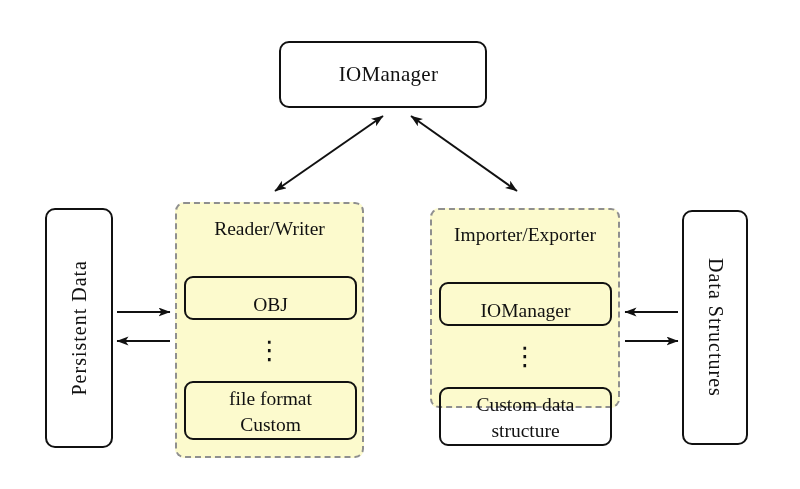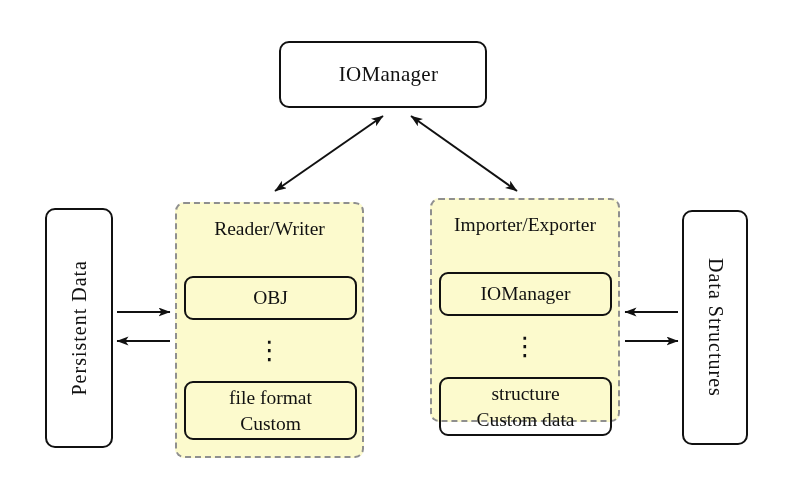--- a/index.html
+++ b/index.html
@@ -48,42 +48,42 @@
   }
 
   .panel {
     position: absolute;
     background: #FCFACD;
     border: 2px dashed #8F8F8F;
     border-radius: 9px;
     box-sizing: border-box;
   }
   #reader-writer     { left: 175px; top: 202px; width: 189px; height: 256px; }
-  #importer-exporter { left: 430px; top: 198px; width: 190px; height: 224px; text-decoration: underline; }
+  #importer-exporter { left: 430px; top: 208px; width: 190px; height: 200px; text-decoration: underline; }
 
   .panel-label {
     position: absolute;
     top: 14px;
     left: 0;
     width: 100%;
     text-align: center;
     font-size: 19.5px;
   }
   .inner-node {
     position: absolute;
     left: 7px;
     width: 173px;
     border: 2.5px solid #111111;
     border-radius: 9px;
     box-sizing: border-box;
     background: transparent;
     display: flex;
     flex-direction: column;
     align-items: center;
-    justify-content: center;
+    justify-content: flex-end;
     text-align: center;
     font-size: 19.5px;
     line-height: 26px;
   }
   .inner-top    { top: 72px;  height: 44px; }
   .inner-bottom { top: 177px; height: 59px; }
   .inner-line { display: block; }
 
   .vdots {
     position: absolute;
@@ -135,22 +135,22 @@
     </div>
   </div>
 
   <div class="panel" id="importer-exporter">
     <div class="panel-label">Importer/Exporter</div>
     <div class="inner-node inner-top">
       <span class="inner-line">IOManager</span>
     </div>
     <div class="vdots">⋮</div>
     <div class="inner-node inner-bottom">
+      <span class="inner-line">Custom data</span>
       <span class="inner-line">structure</span>
-      <span class="inner-line">Custom data</span>
     </div>
   </div>
 
   <svg class="edge-layer" width="800" height="489" viewBox="0 0 800 489" xmlns="http://www.w3.org/2000/svg">
     <defs>
       <marker id="ah" markerUnits="userSpaceOnUse" markerWidth="14" markerHeight="11" refX="11.5" refY="4.5" orient="auto-start-reverse">
         <path d="M0,0 L12,4.5 L0,9 L3,4.5 Z" fill="#111111"></path>
       </marker>
     </defs>
 

